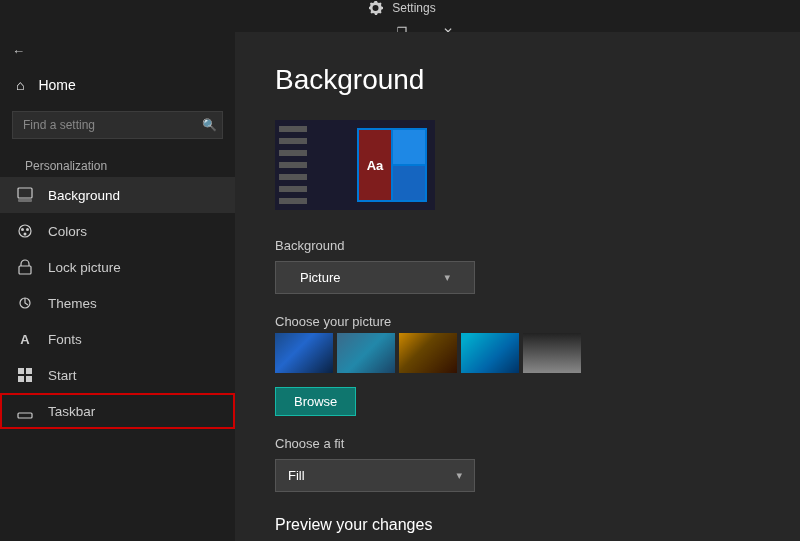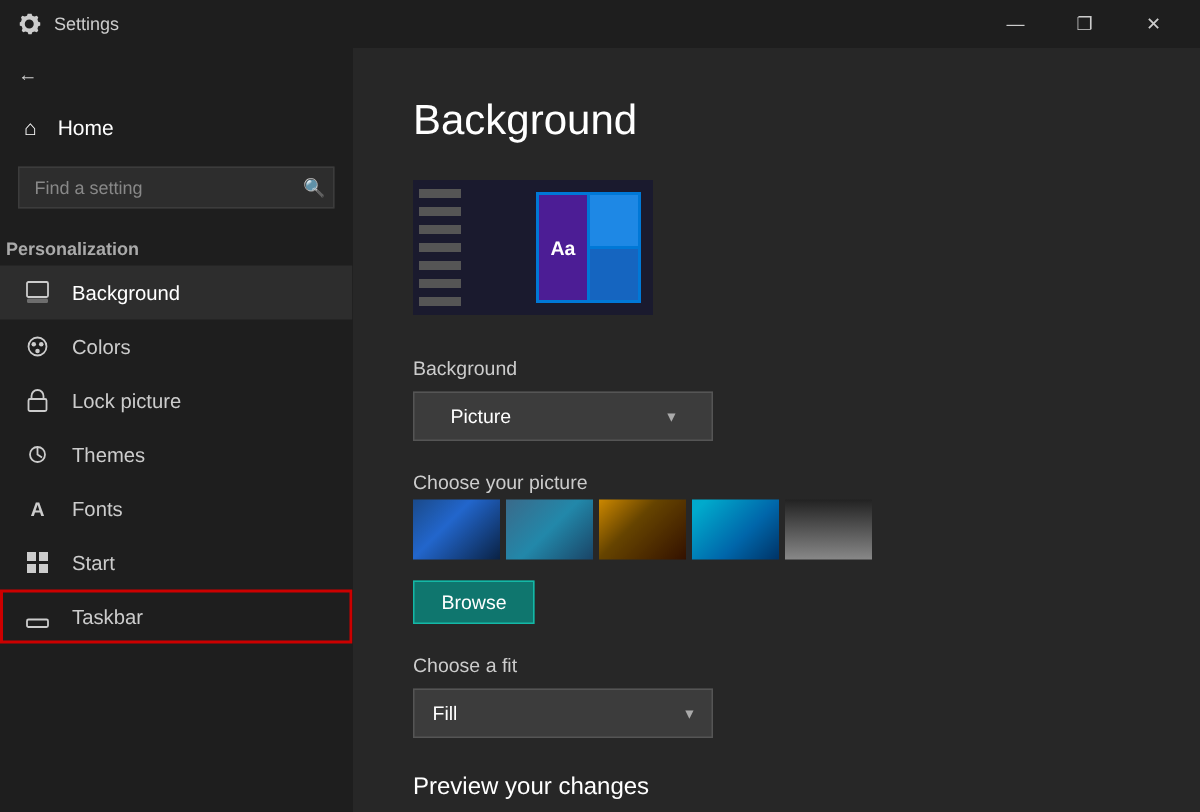--- a/index.html
+++ b/index.html
@@ -16,20 +16,21 @@
 
     
     .title-bar {
       height: 32px;
       background: #1e1e1e;
       display: flex;
       align-items: center;
       justify-content: space-between;
       padding: 0 8px 0 12px;
       flex-shrink: 0;
+      flex-direction: column;
     }
     .title-bar-left {
       display: flex;
       align-items: center;
       gap: 8px;
     }
     .title-bar-icon {
       width: 16px;
       height: 16px;
       display: flex;
@@ -110,23 +111,23 @@
       position: absolute;
       right: 6px;
       top: 50%;
       transform: translateY(-50%);
       color: #888;
       font-size: 12px;
     }
 
     .section-label {
       font-size: 12px;
-      font-weight: 700;
+      font-weight: 400;
       color: #aaaaaa;
-      padding: 12px 4px 4px;
+      padding: 12px 25px 4px;
       text-transform: none;
     }
 
     .nav-item {
       display: flex;
       align-items: center;
       gap: 14px;
       padding: 9px 16px;
       font-size: 13.5px;
       cursor: pointer;
@@ -206,21 +207,21 @@
     }
     .tile {
       background: #1a6bbf;
       display: flex;
       align-items: center;
       justify-content: center;
     }
     .tile.main {
       grid-column: 1;
       grid-row: 1 / 3;
-      background: #4c1d95;
+      background: #7f1d1d;
       font-size: 13px;
       font-weight: 600;
       color: white;
     }
     .tile.tr { background: #1e88e5; }
     .tile.br { background: #1565c0; }
 
     
     .form-label {
       font-size: 13px;

